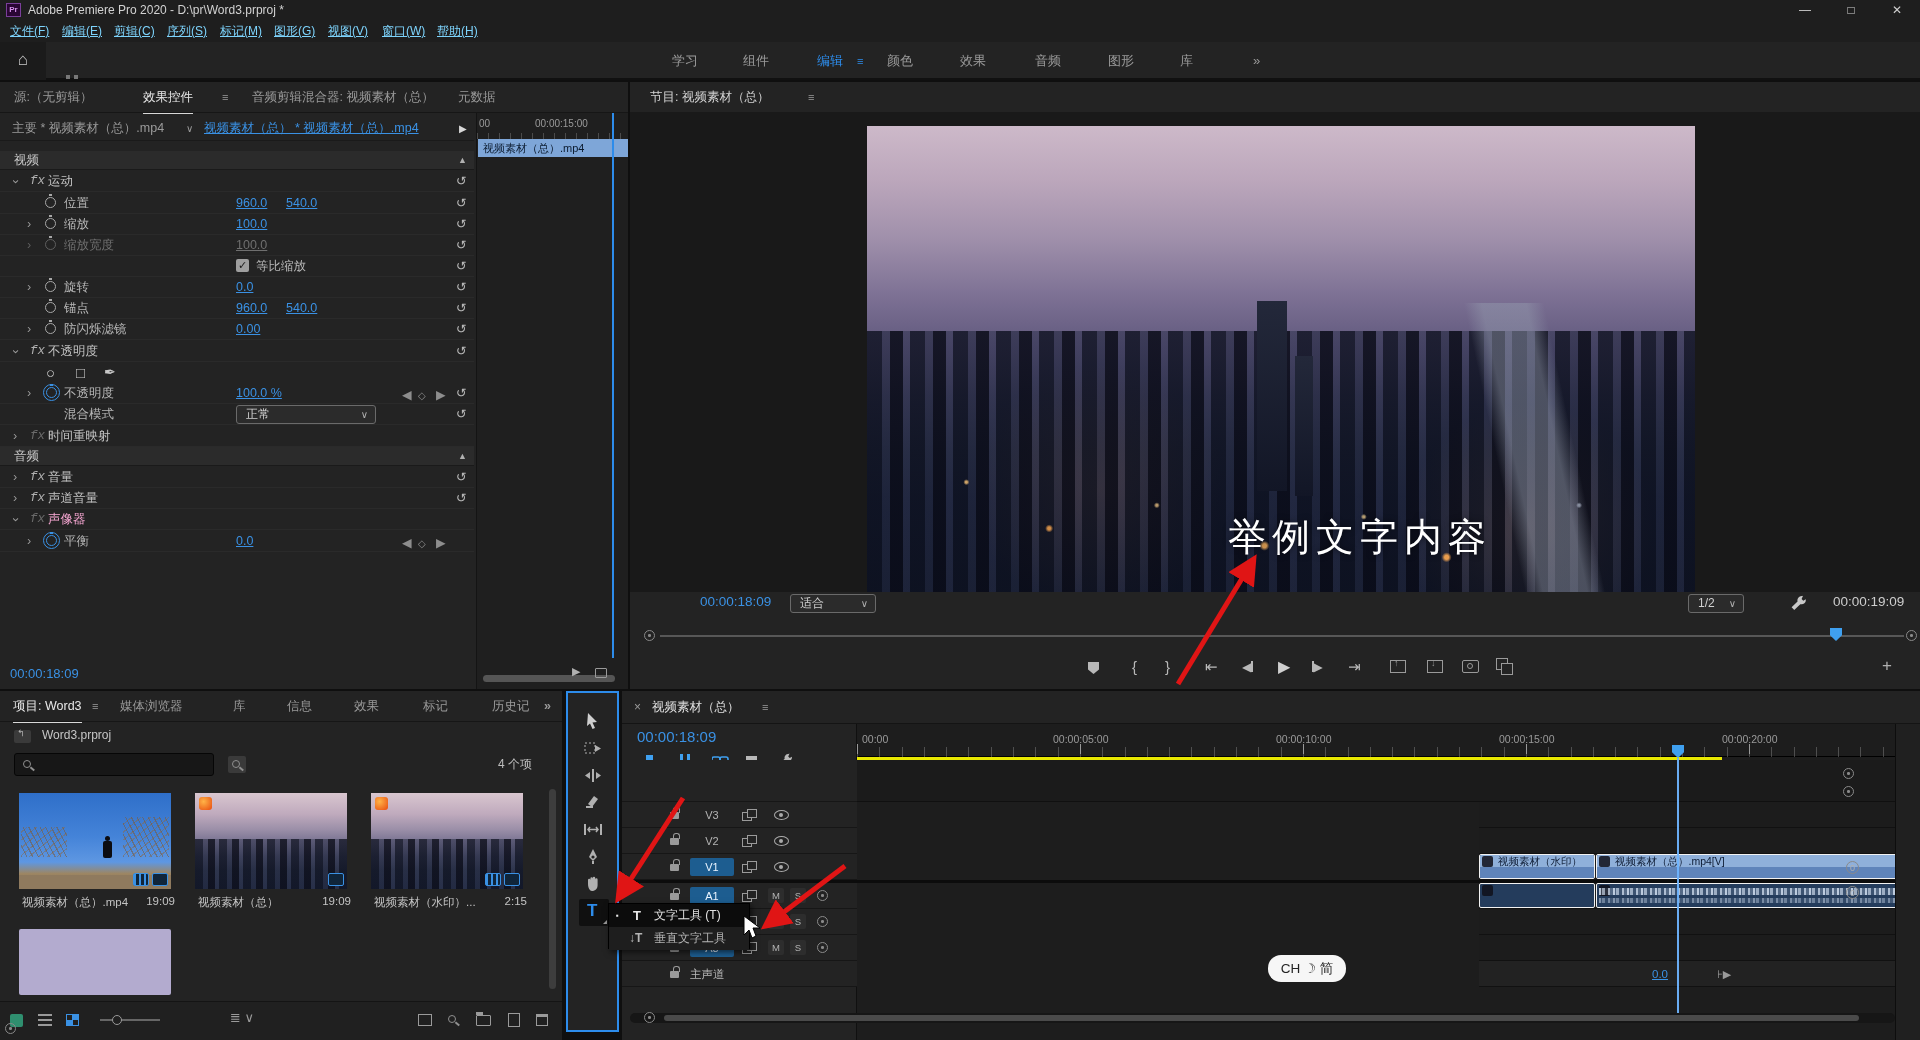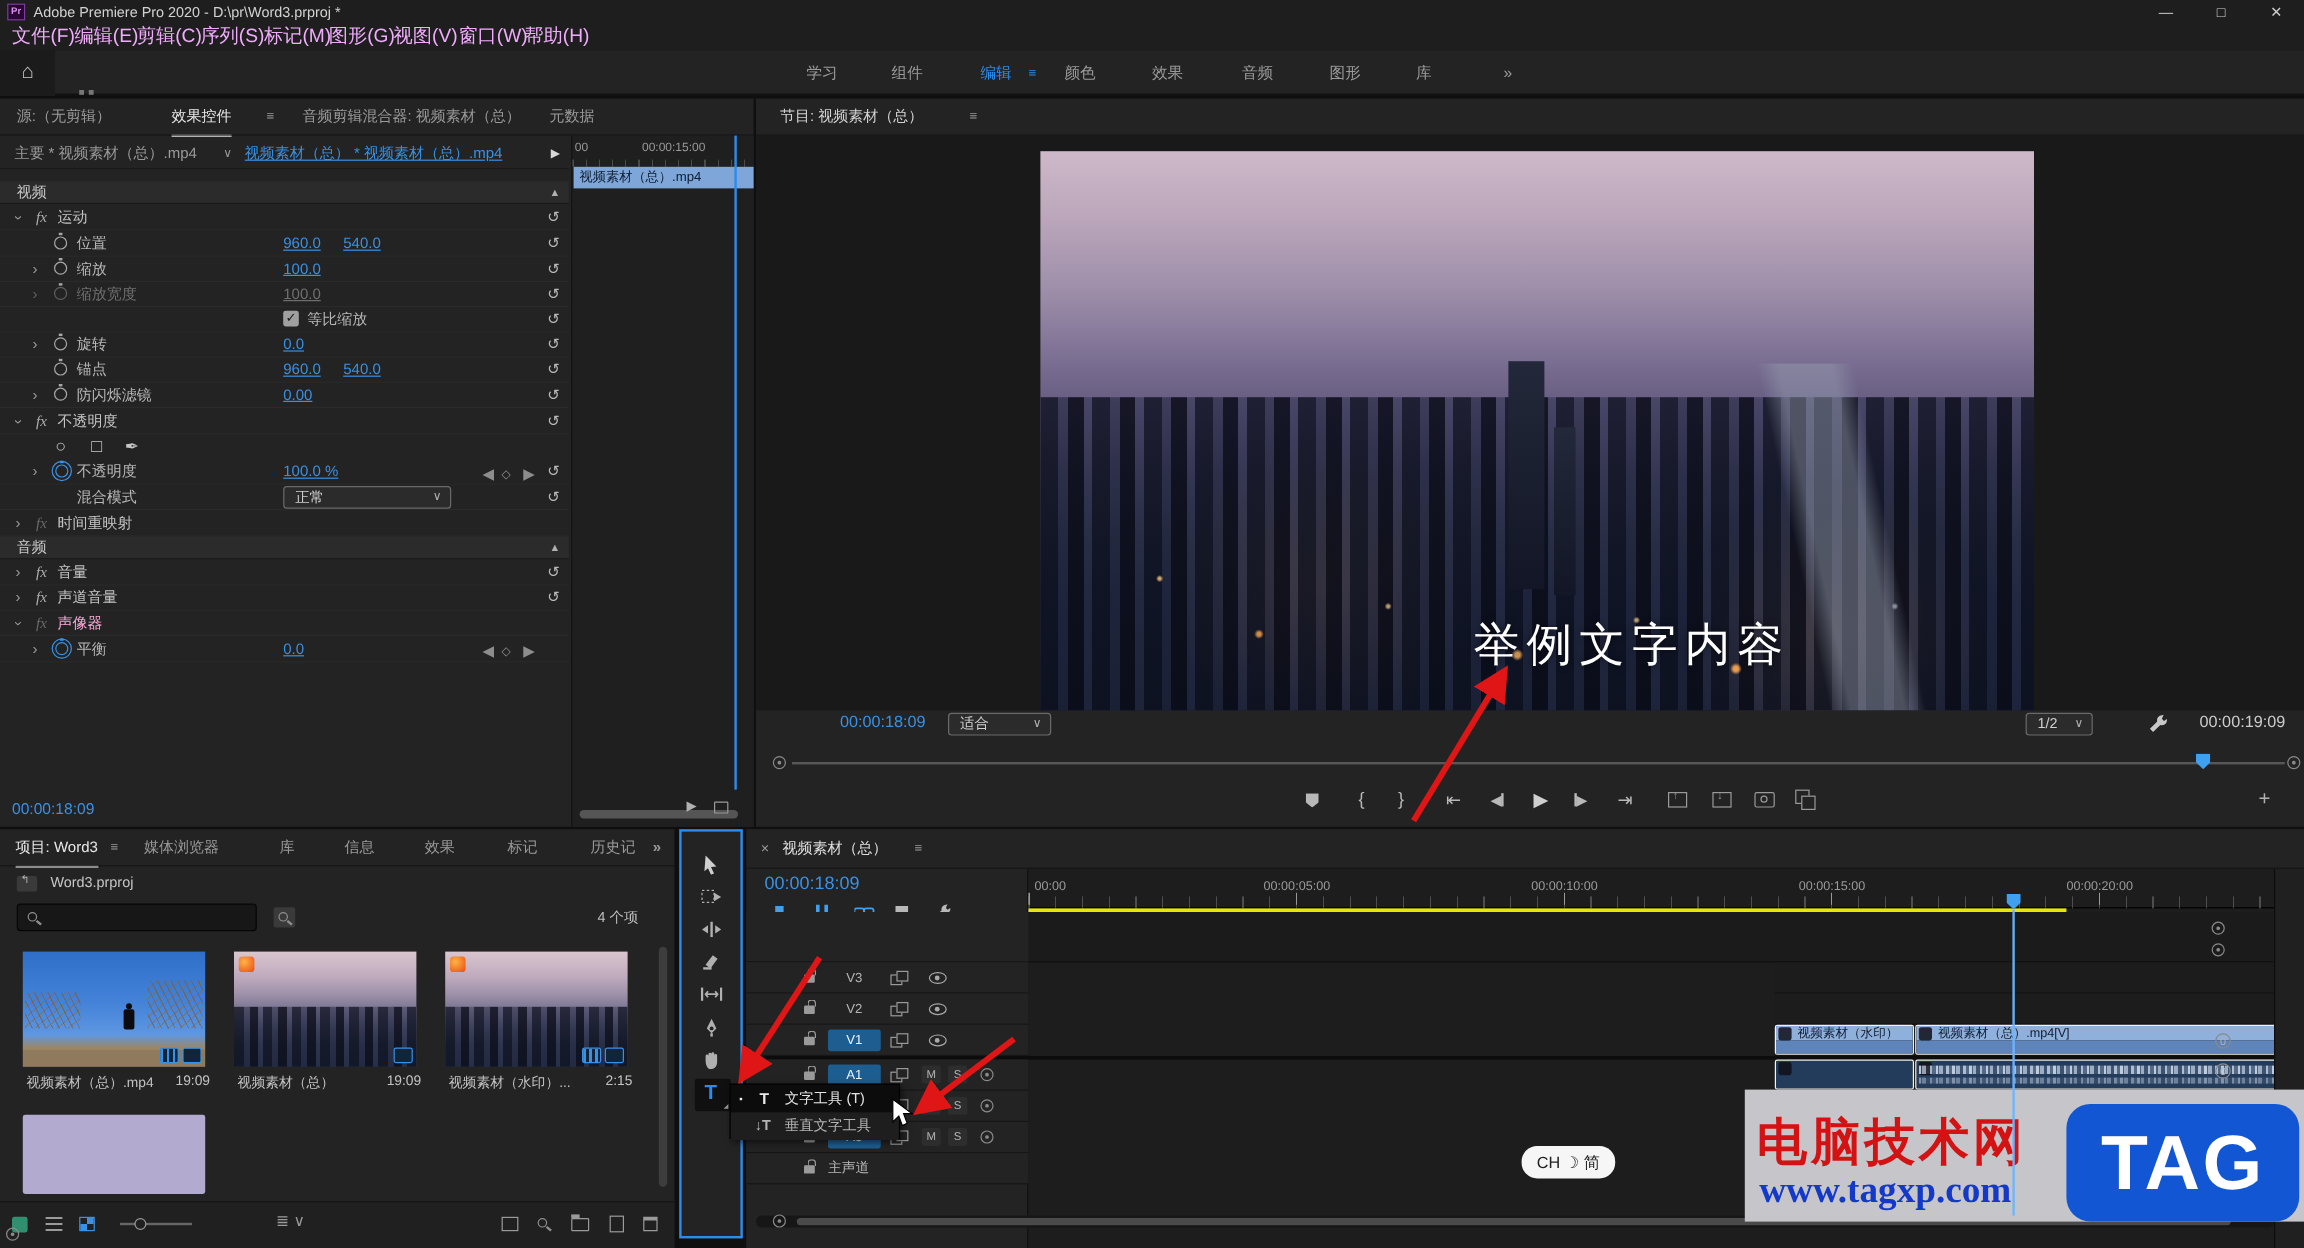--- a/index.html
+++ b/index.html
@@ -8,35 +8,35 @@
   #stage *{box-sizing:border-box;}
   .abs{position:absolute;}
   .txt{position:absolute;white-space:nowrap;}
   .panel{position:absolute;background:#232323;}
   
   .titlebar{position:absolute;left:0;top:0;width:1920px;height:20px;background:#1e1e1e;}
   .prlogo{position:absolute;left:6px;top:3px;width:15px;height:14px;background:#2a0634;border:1px solid #7a3f9a;
           color:#d490ea;font-size:8px;font-weight:bold;text-align:center;line-height:12px;}
   .winbtn{position:absolute;top:0;width:46px;height:20px;text-align:center;line-height:20px;font-size:12px;color:#cfcfcf;}
   .menubar{position:absolute;left:0;top:20px;width:1920px;height:22px;background:#1e1e1e;}
-  .menubar span{position:absolute;top:0;line-height:22px;font-size:16px;color:#f0abfc;}
+  .menubar span{position:absolute;top:0;line-height:22px;font-size:12px;color:#7dd3fc;text-decoration:underline;}
   
   .wsbar{position:absolute;left:0;top:42px;width:1920px;height:38px;background:#232323;border-bottom:2px solid #111;}
   .homebtn{position:absolute;left:0;top:0;width:46px;height:38px;background:#1b1b1b;color:#c8c8c8;
            font-size:17px;text-align:center;line-height:36px;}
   .wstab{position:absolute;top:0;line-height:38px;font-size:13px;color:#9a9a9a;}
   .wstab.active{color:#2d8ceb;}
   
   .sw{position:absolute;width:11px;height:11px;border:1.5px solid #a8a8a8;border-radius:50%;top:4px;}
   .sw::before{content:'';position:absolute;left:3px;top:-4px;width:3px;height:2px;background:#a8a8a8;}
   .sw.kf{border-color:#3a91e4;outline:1px solid #3a91e4;outline-offset:2px;}
   .sw.kf::before{background:#3a91e4;}
   .chev{display:inline-block;color:#9a9a9a;font-size:12px;}
   .chev.open{transform:rotate(90deg);}
-  .fxlbl{font-style:italic;font-family:Liberation Serif, serif;font-size:12px;color:#b0b0b0;}
+  .fxlbl{font-style:italic;font-family:Liberation Mono, monospace;font-size:12px;color:#b0b0b0;}
   .fxlbl.dim{color:#6a6a6a;}
   .reset{color:#b8b8b8;font-size:14px;}
   .cb{position:absolute;width:13px;height:13px;background:#9f9f9f;border-radius:2px;color:#1b1b1b;
       font-size:11px;line-height:13px;text-align:center;top:3px;}
   .kfnav{font-size:8px;color:#8d8d8d;}
   .eye{position:absolute;width:15px;height:10px;border:1.6px solid #aaa;border-radius:50%;}
   .eye::after{content:'';position:absolute;left:3.5px;top:1.5px;width:4px;height:4px;border-radius:50%;background:#aaa;}
   .lock{position:absolute;width:9px;height:7px;background:#9a9a9a;border-radius:1px;}
   .lock::before{content:'';position:absolute;left:3px;top:-5px;width:5px;height:5px;border:1.5px solid #9a9a9a;
                 border-bottom:none;border-radius:3px 3px 0 0;}
@@ -672,25 +672,20 @@
     <span class="txt" style="left:1224px;top:195px;width:13px;height:13px;border:1.5px solid #8a8a8a;border-radius:50%;font-size:9px;line-height:12px;text-align:center;color:#b0b0b0">0</span>
 
     <div class="abs" style="left:8px;top:322px;width:1265px;height:10px;background:#161616;border-radius:5px">
       <div class="knob" style="left:14px;top:-1px"></div>
       <div class="abs" style="left:34px;top:2px;width:1195px;height:6px;background:#4a4a4a;border-radius:3px"></div>
     </div>
   </div>
 
   <div class="knob" style="left:5px;top:1023px"></div>
 
-  <div class="watermark">
-    <span class="wm-title">电脑技术网</span>
-    <span class="wm-url">www.tagxp.com</span>
-    <div class="wm-badge">TAG</div>
-  </div>
 
   <div class="ime">CH ☽ 简</div>
 
   <div class="flyout">
     <div class="fly-row" style="top:0;background:#0c0c0c">
       <span class="txt" style="left:7px;font-size:8px;color:#e8e8e8">▪</span>
       <span class="txt" style="left:24px;font-size:13px;font-weight:bold;color:#e8e8e8">T</span>
       <span class="txt" style="left:45px;font-size:12px;color:#e4e4e4">文字工具 (T)</span>
     </div>
     <div class="fly-row" style="top:23px;background:#1e1e1e">

